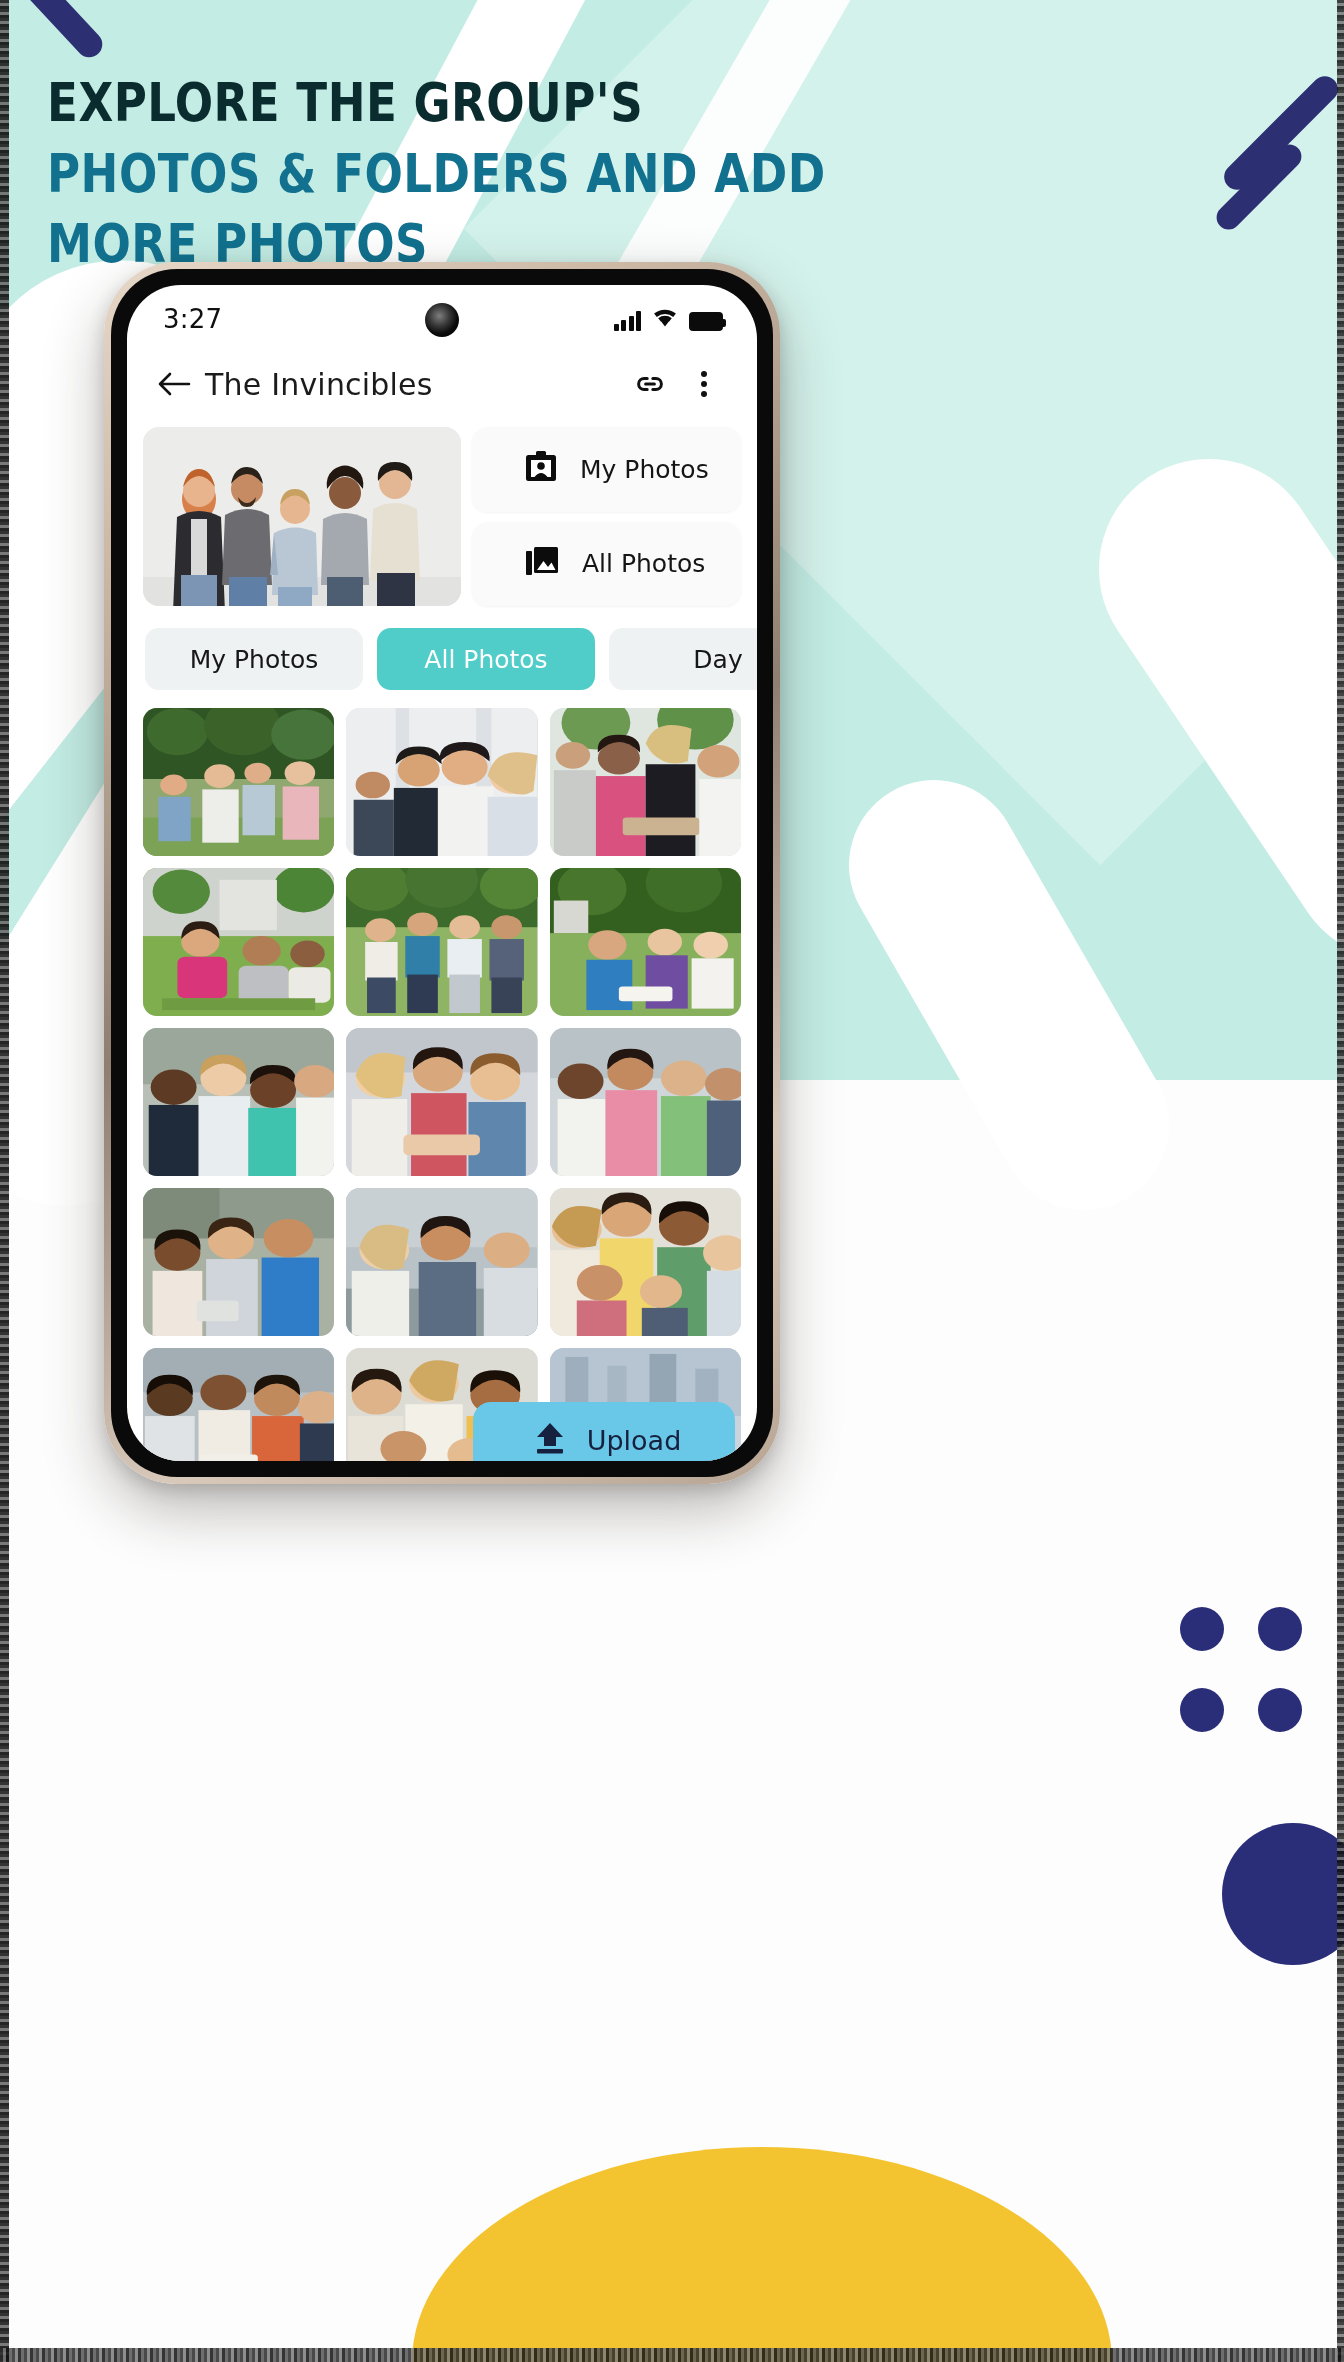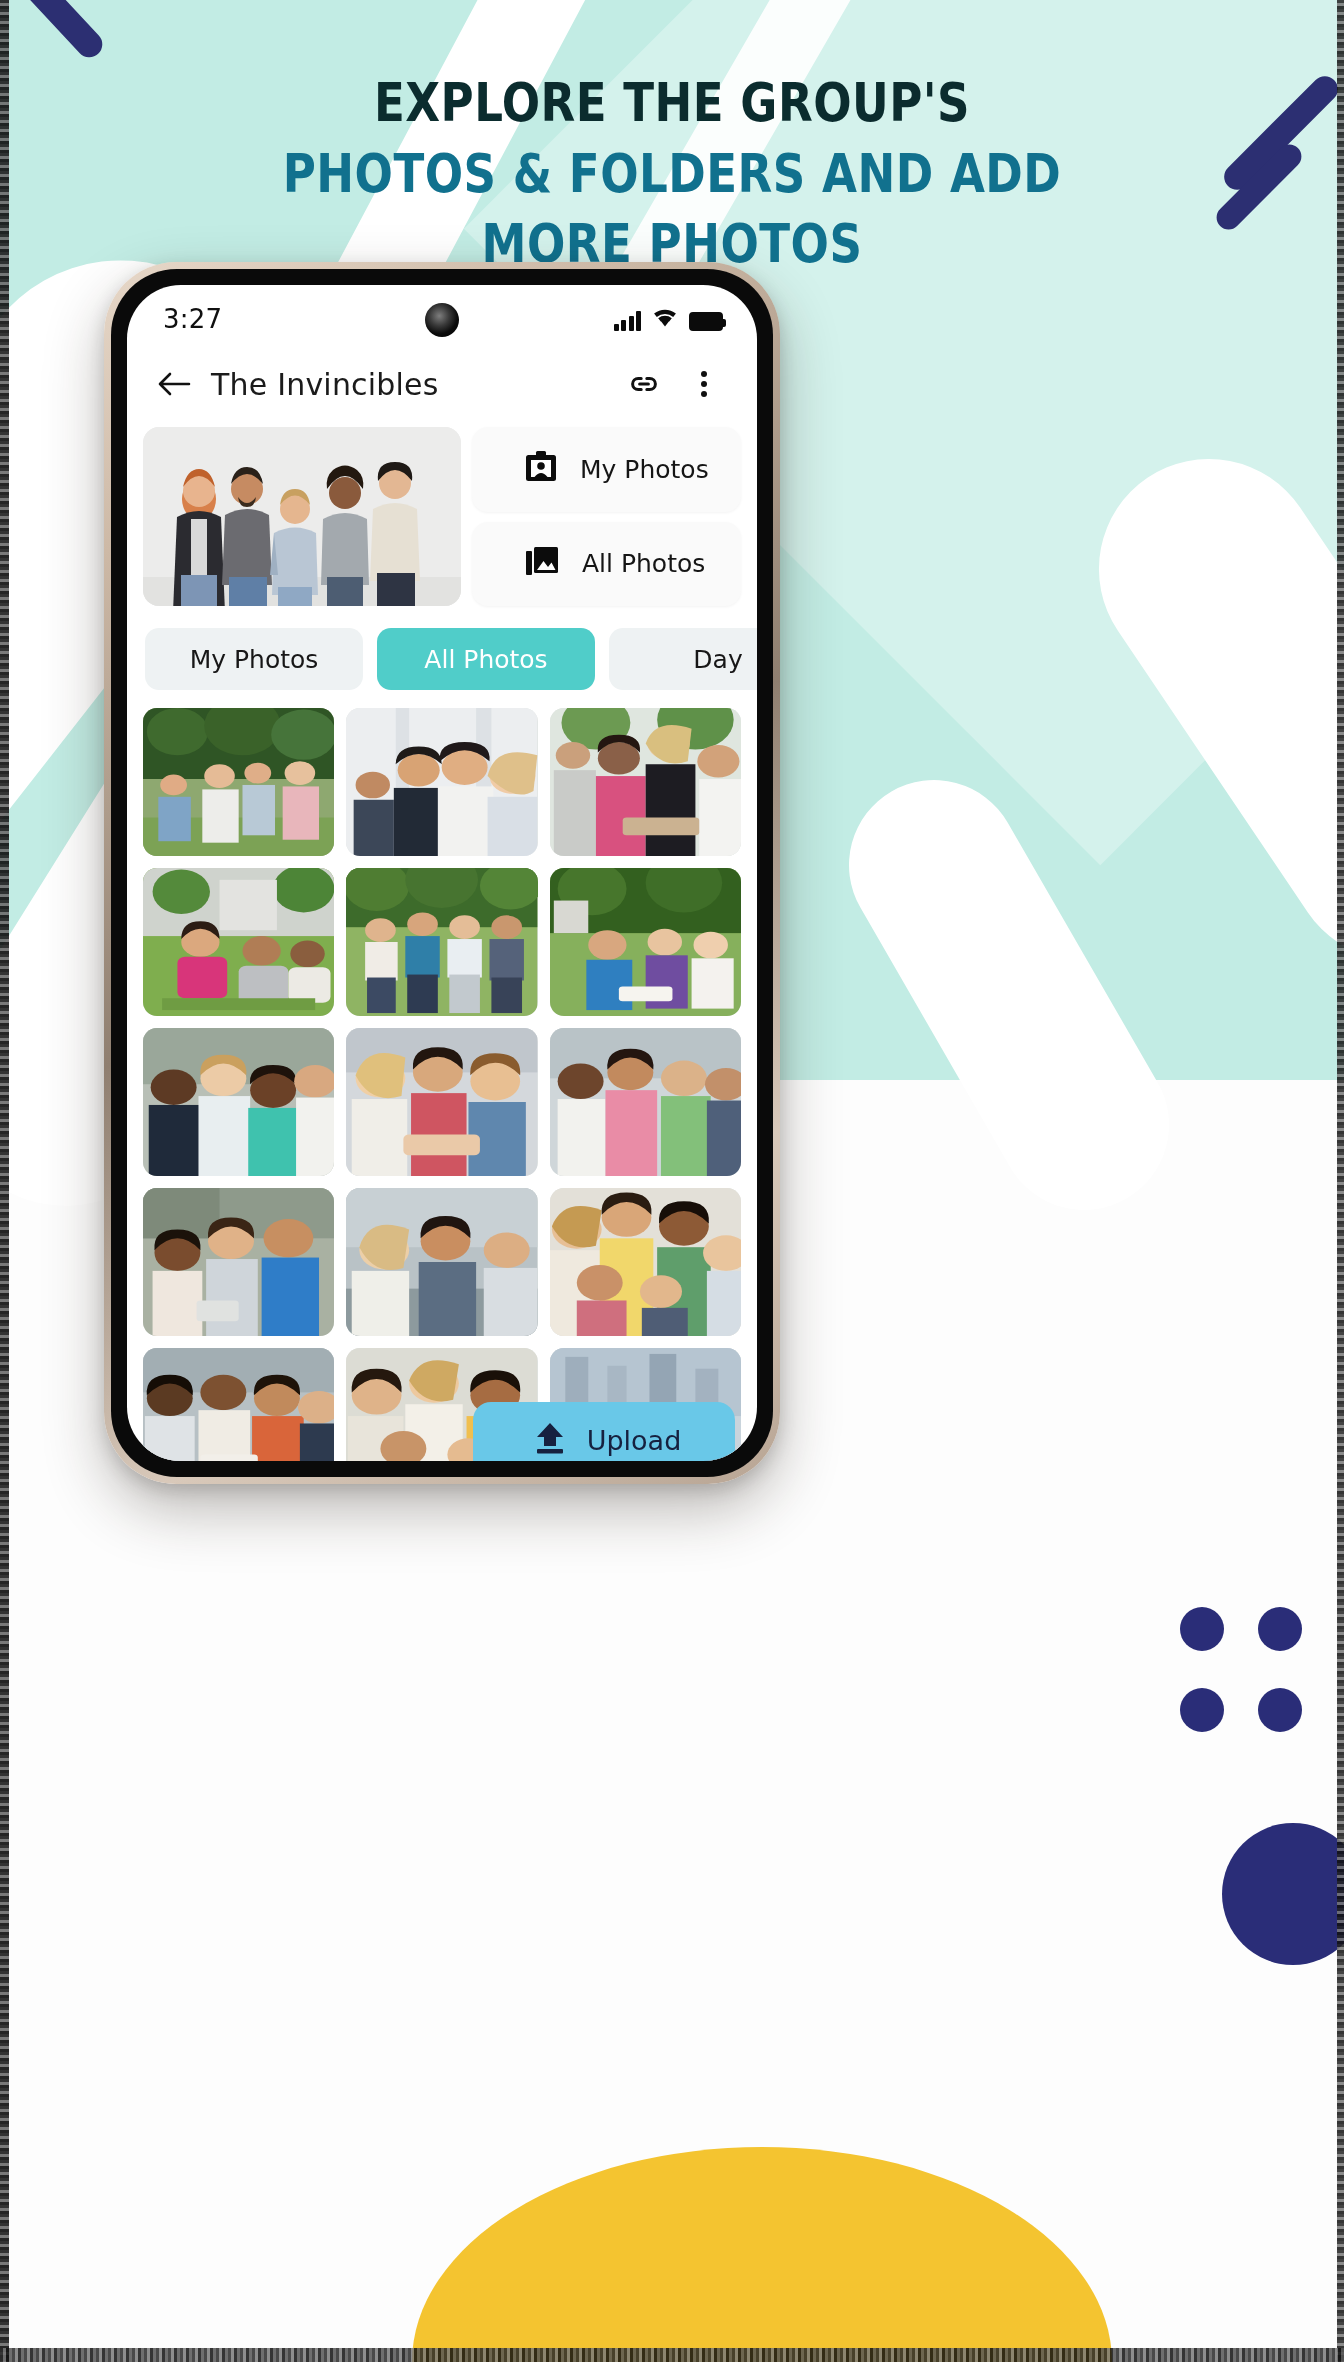--- a/index.html
+++ b/index.html
@@ -130,21 +130,21 @@
     width: 700px; height: 430px;
     background: #f4c430;
     border-radius: 50%;
   }
 
   
   .headline {
     position: absolute;
     left: 0; top: 72px;
     width: 1344px;
-    text-align: center;
+    text-align: left;
     line-height: 1.14;
     font-family: "Liberation Sans Narrow", "DejaVu Sans Condensed", "Liberation Sans", sans-serif;
   }
   .headline .l1 {
     display: block;
     font-size: 54px;
     font-weight: 700;
     letter-spacing: .5px;
     color: #0b2c2e;
     transform: scaleX(.93);
@@ -234,21 +234,21 @@
     content:""; position:absolute; right:-5px; top:5px;
     width:3px; height:8px; background:#0b0b0b; border-radius:0 2px 2px 0;
   }
 
   
   .app-bar {
     height: 74px;
     display: flex;
     align-items: center;
     padding: 0 30px 0 24px;
-    gap: 14px;
+    gap: 8px;
   }
   .icon-btn {
     width: 46px; height: 46px;
     display: flex; align-items: center; justify-content: center;
     flex: 0 0 auto;
   }
   .app-title {
     font-size: 30px;
     color: #1b1b1b;
     font-family: "DejaVu Sans", sans-serif;

